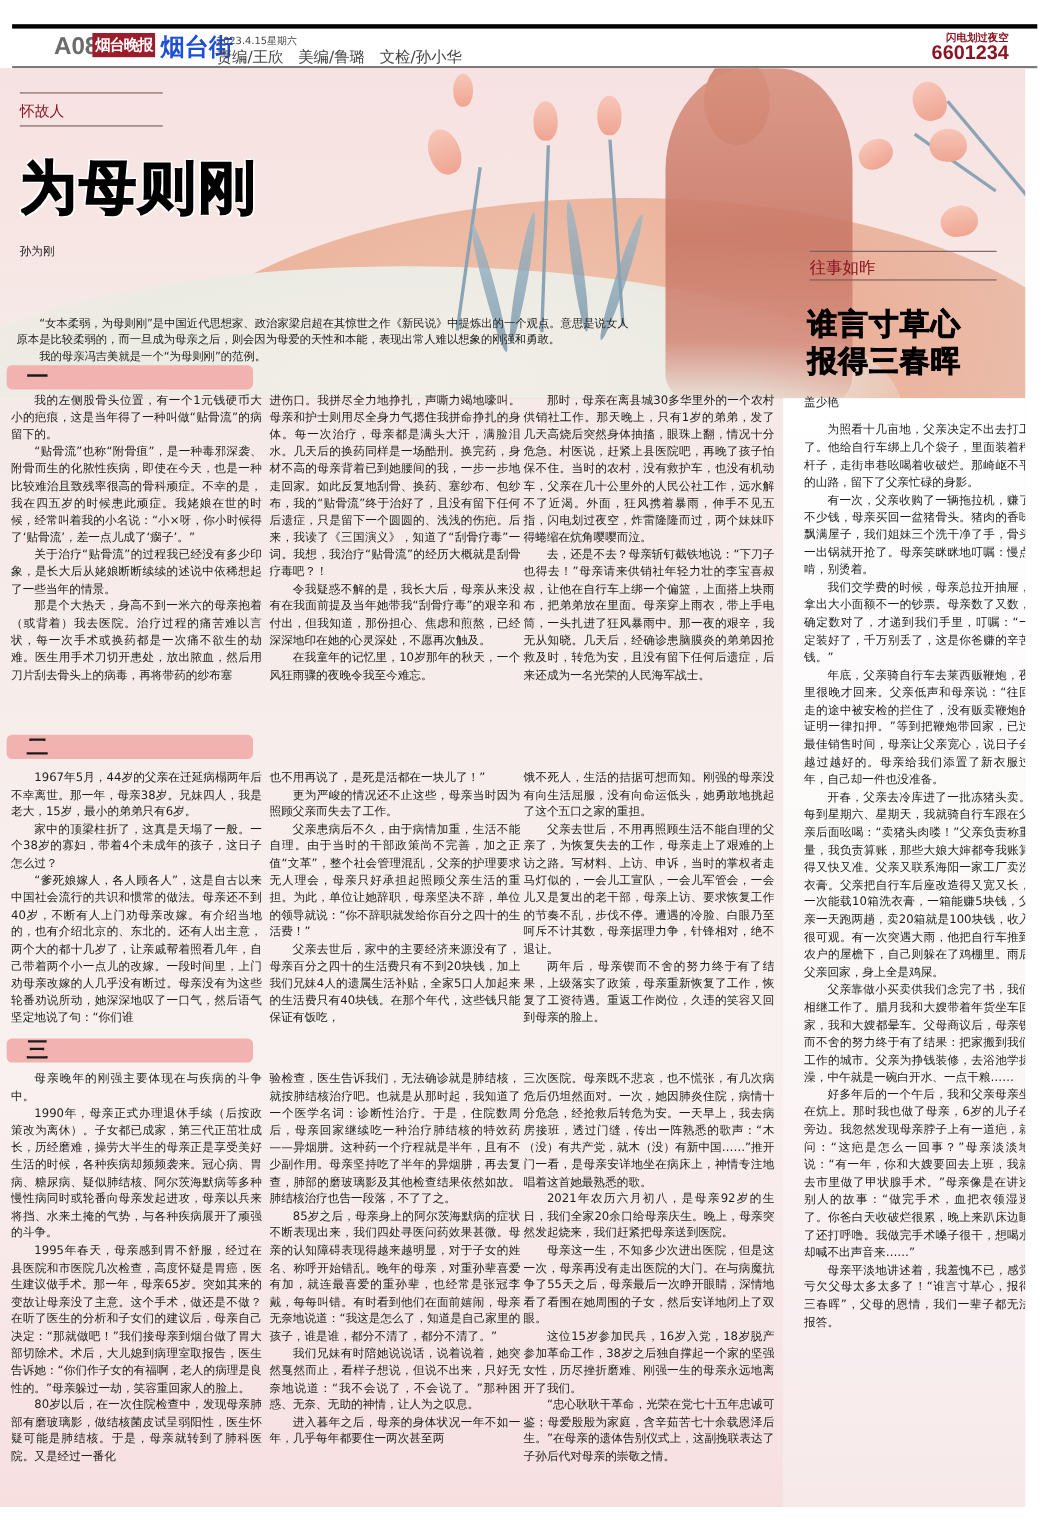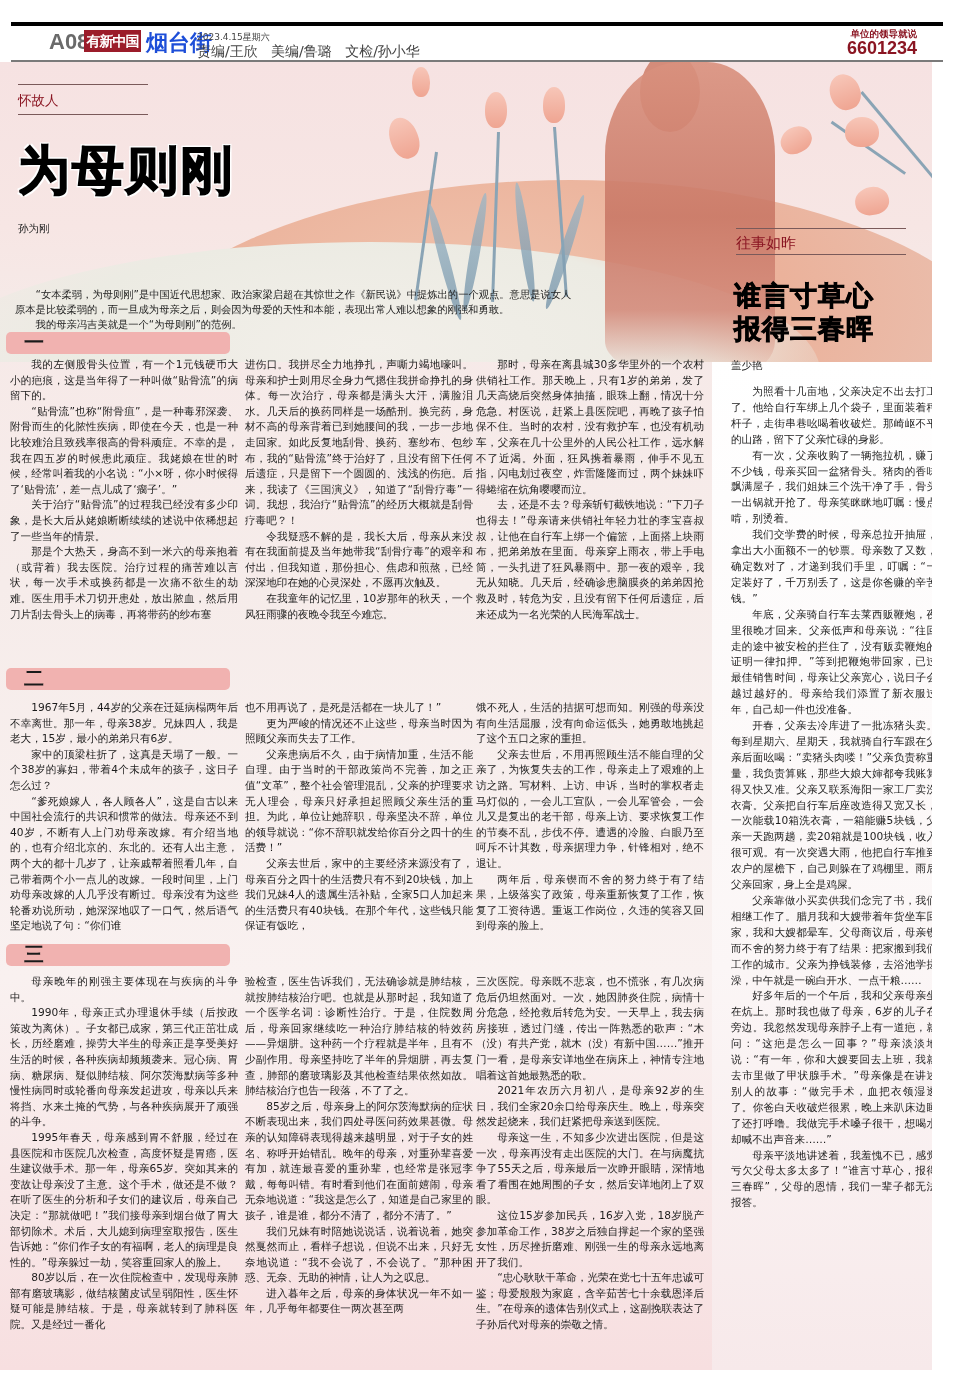--- a/index.html
+++ b/index.html
@@ -66,25 +66,25 @@
   .col-right p { text-indent: 2em; }
   .right-panel { position: absolute; left: 712px; top: 300px; width: 220px; height: 1008px;
     background: linear-gradient(180deg, #ffffff 0%, #fbf6f6 60%, #f7e9ea 100%); }
 </style>
 </head>
 <body>
 
 <div class="top-rule"></div>
 <header class="masthead">
   <span class="page-no">A08</span>
-  <span class="brand-box">有新中国</span>
+  <span class="brand-box">烟台晚报</span>
   <span class="section-name">烟台街</span>
   <span class="meta-line1">2023.4.15星期六</span>
   <span class="meta-line2">责编/王欣   美编/鲁璐   文检/孙小华</span>
-  <span class="hotline-label">单位的领导就说</span>
+  <span class="hotline-label">闪电划过夜空</span>
   <span class="hotline-number">6601234</span>
 </header>
 <div class="bottom-rule"></div>
 
 <main class="page">
 
   <div class="banner-art">
     <div class="banner-sky"></div>
     <div class="banner-hill"></div>
     <div class="banner-mist"></div>

